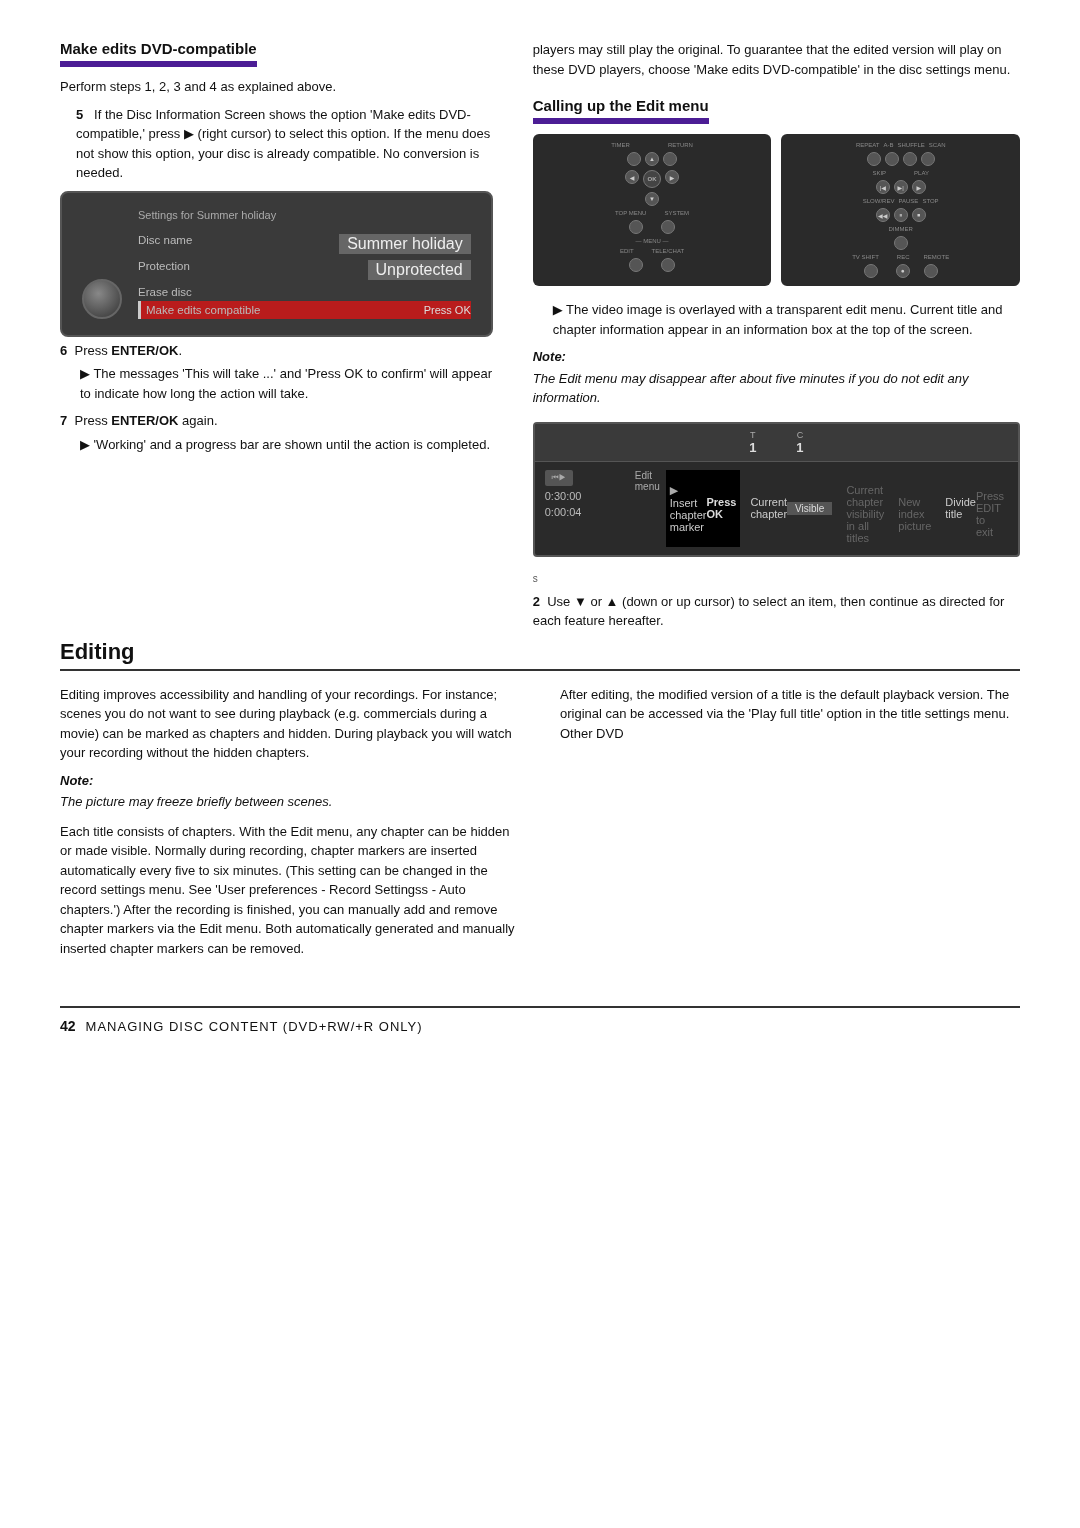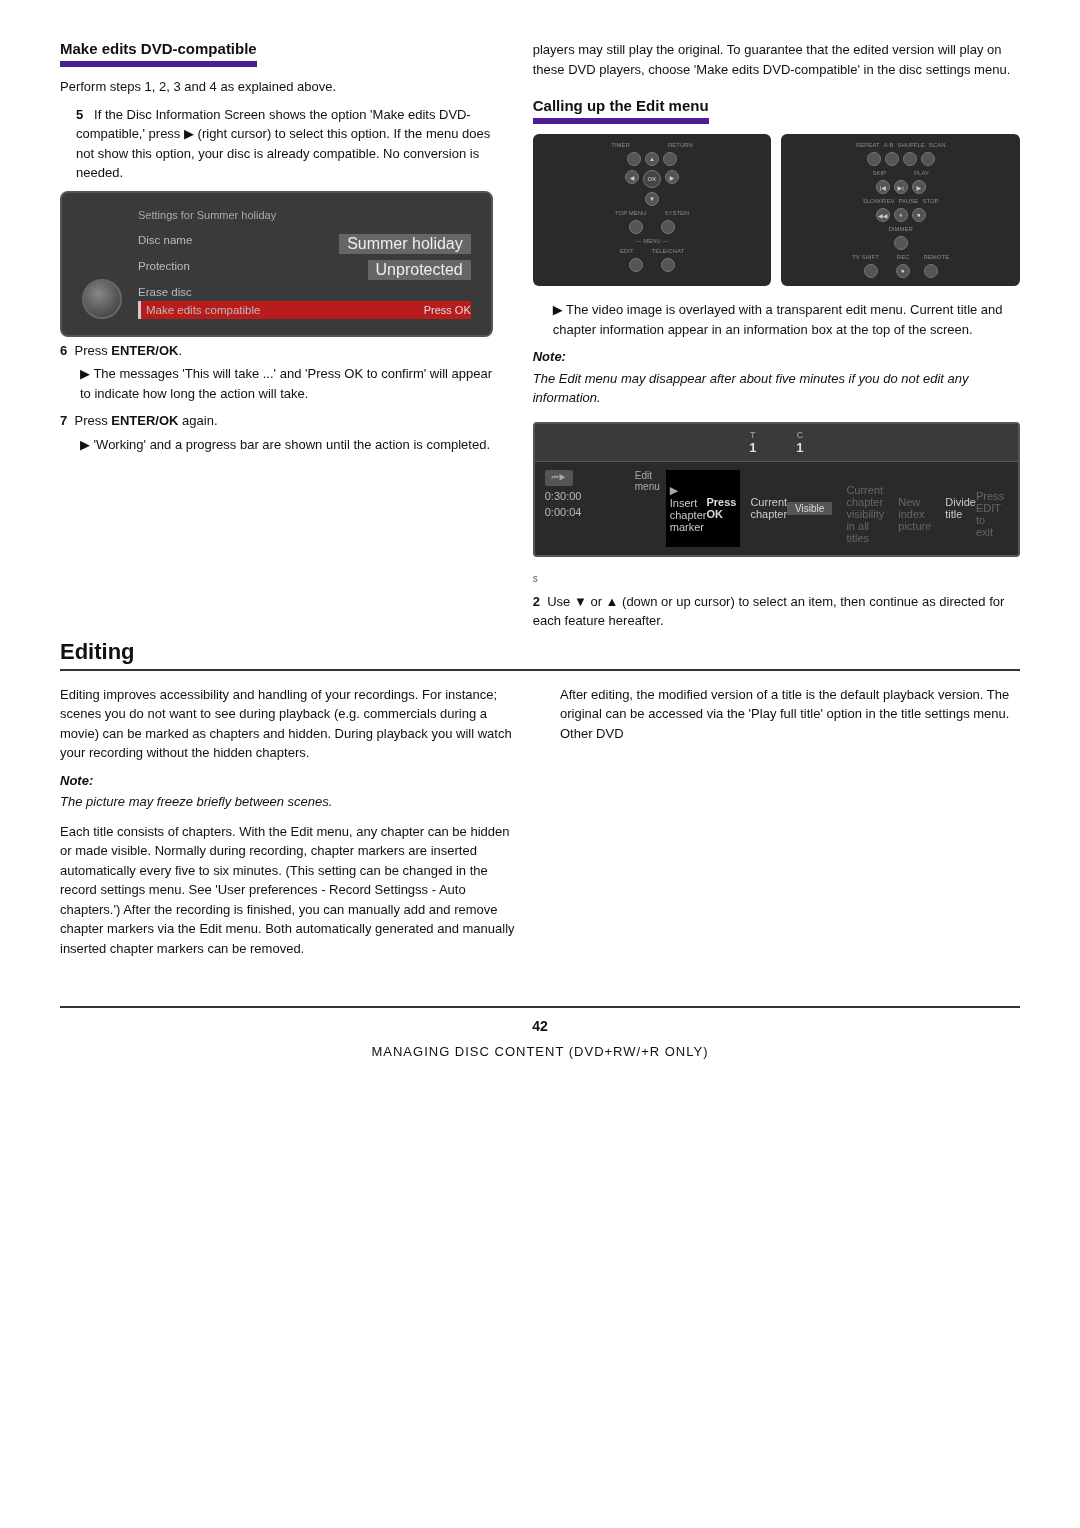--- a/index.html
+++ b/index.html
@@ -239,21 +239,20 @@
     .edit-menu-dim { color: #666; font-size: 11px; margin-top: 11px; }
 
     
     .page-footer {
       border-top: 2px solid #333;
       margin-top: 40px;
       padding-top: 10px;
       display: flex;
       align-items: center;
       gap: 10px;
-      flex-direction: column;
     }
     .page-num {
       font-weight: bold;
       font-size: 14px;
     }
     .page-footer-title {
       font-size: 13px;
       text-transform: uppercase;
       letter-spacing: 1px;
     }

